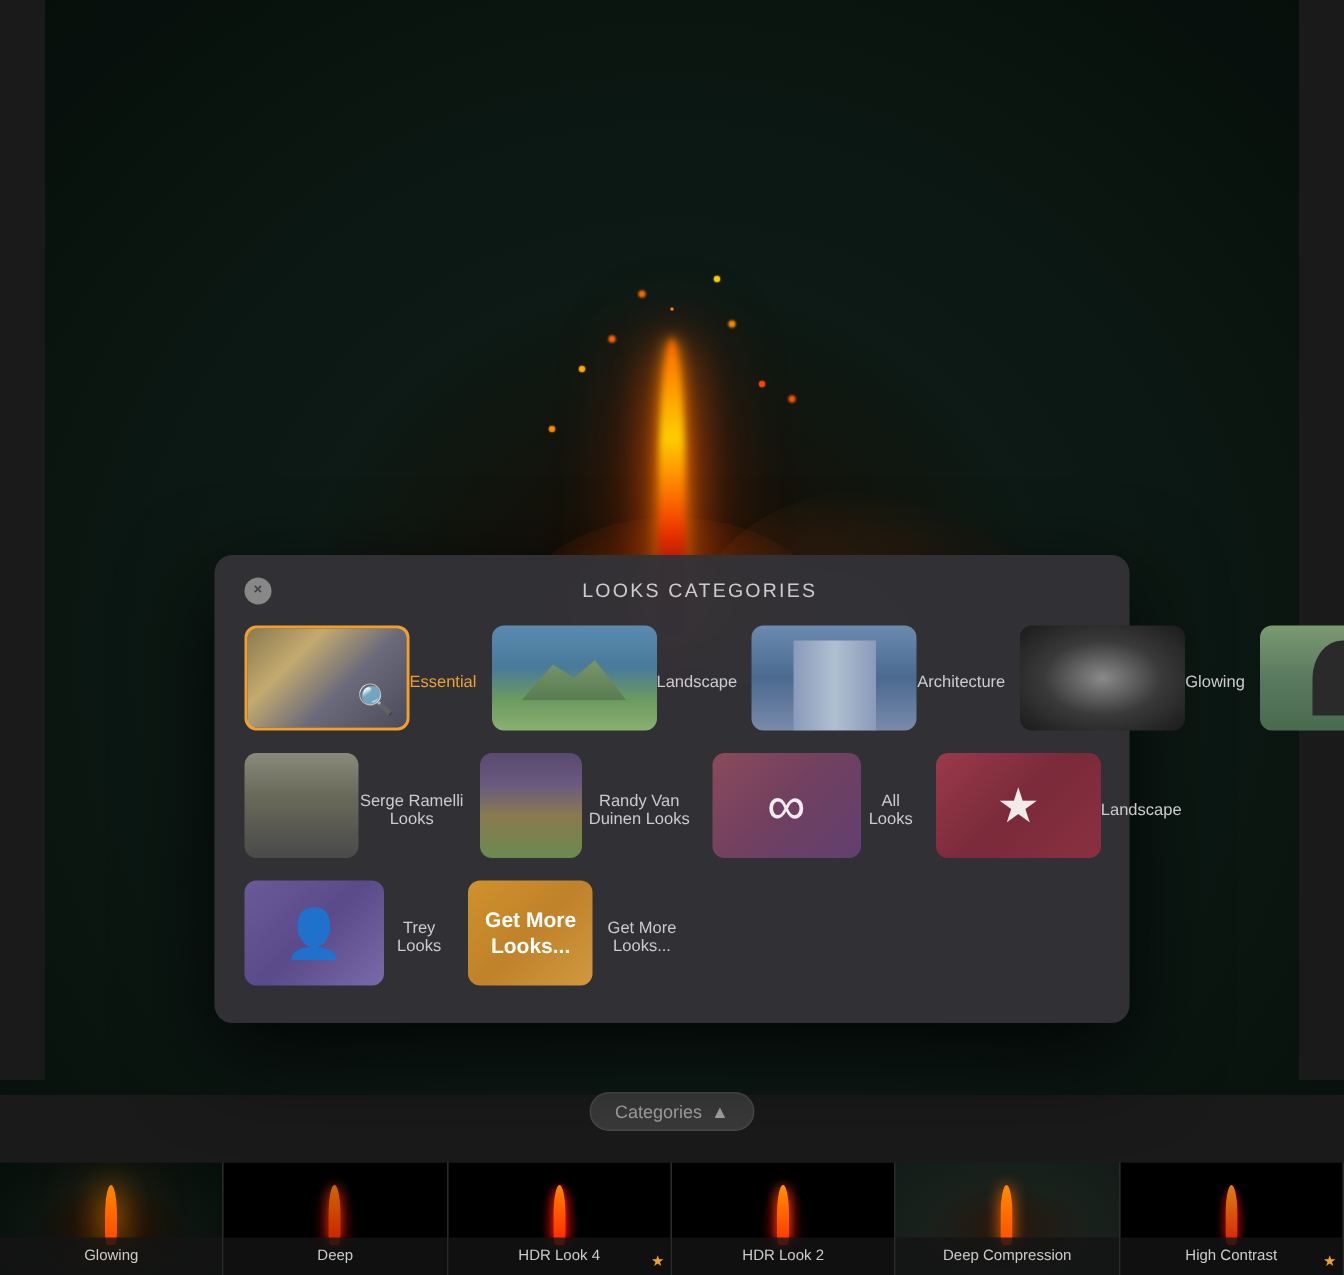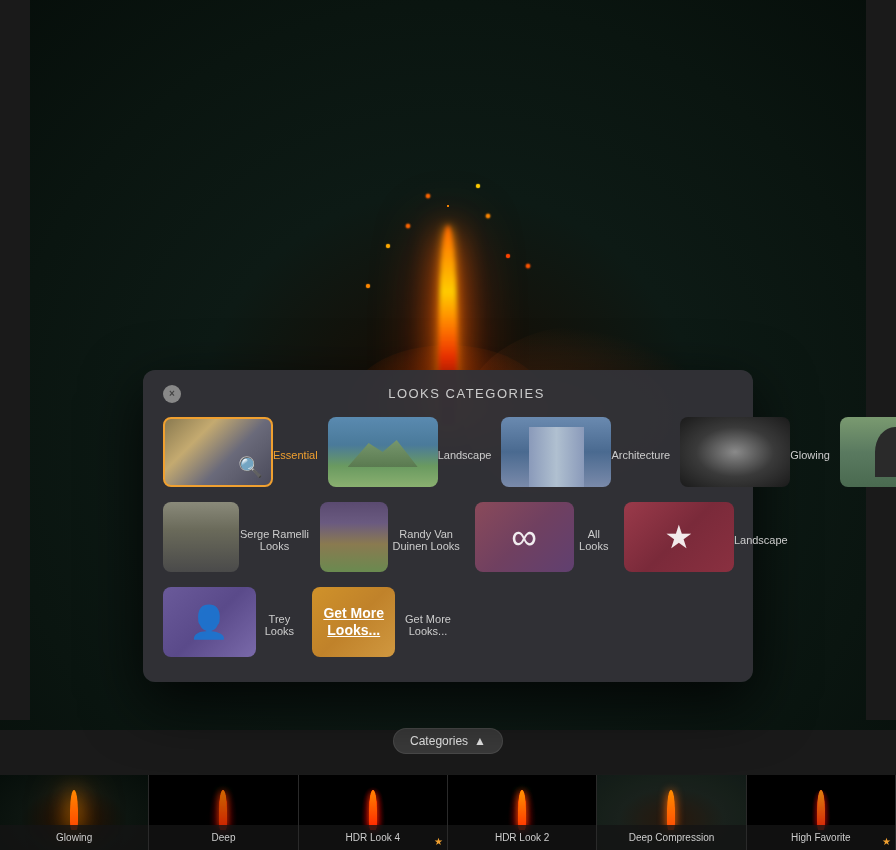--- a/index.html
+++ b/index.html
@@ -313,40 +313,39 @@
       flex-direction: column;
       align-items: center;
       justify-content: center;
     }
     .thumb-getmore .get-more-text {
       color: white;
       font-size: 14px;
       font-weight: 600;
       line-height: 1.2;
       text-align: center;
-      text-decoration: underline;
     }
 
     
     .categories-bar {
       position: absolute;
       top: 728px;
       left: 0;
       right: 0;
       display: flex;
       justify-content: center;
       z-index: 5;
     }
 
     .categories-btn {
       background: rgba(60,60,60,0.95);
       border: 1px solid rgba(100,100,100,0.4);
       border-radius: 16px;
       padding: 5px 16px;
-      color: #e5e5e5;
+      color: #a3a3a3;
       font-size: 12px;
       cursor: pointer;
       display: flex;
       align-items: center;
       gap: 6px;
     }
 
     
     .filmstrip {
       position: absolute;
@@ -578,17 +577,17 @@
     <div class="film-thumb">
       <div class="volcano-mini tonal"></div>
     </div>
     <div class="film-label">Deep Compression</div>
   </div>
 
   <div class="film-item">
     <div class="film-thumb">
       <div class="volcano-mini high-contrast"></div>
     </div>
-    <div class="film-label">High Favorite</div>
+    <div class="film-label">High Contrast</div>
     <div class="film-star">★</div>
   </div>
 
 </div>
 
 </body></html>

